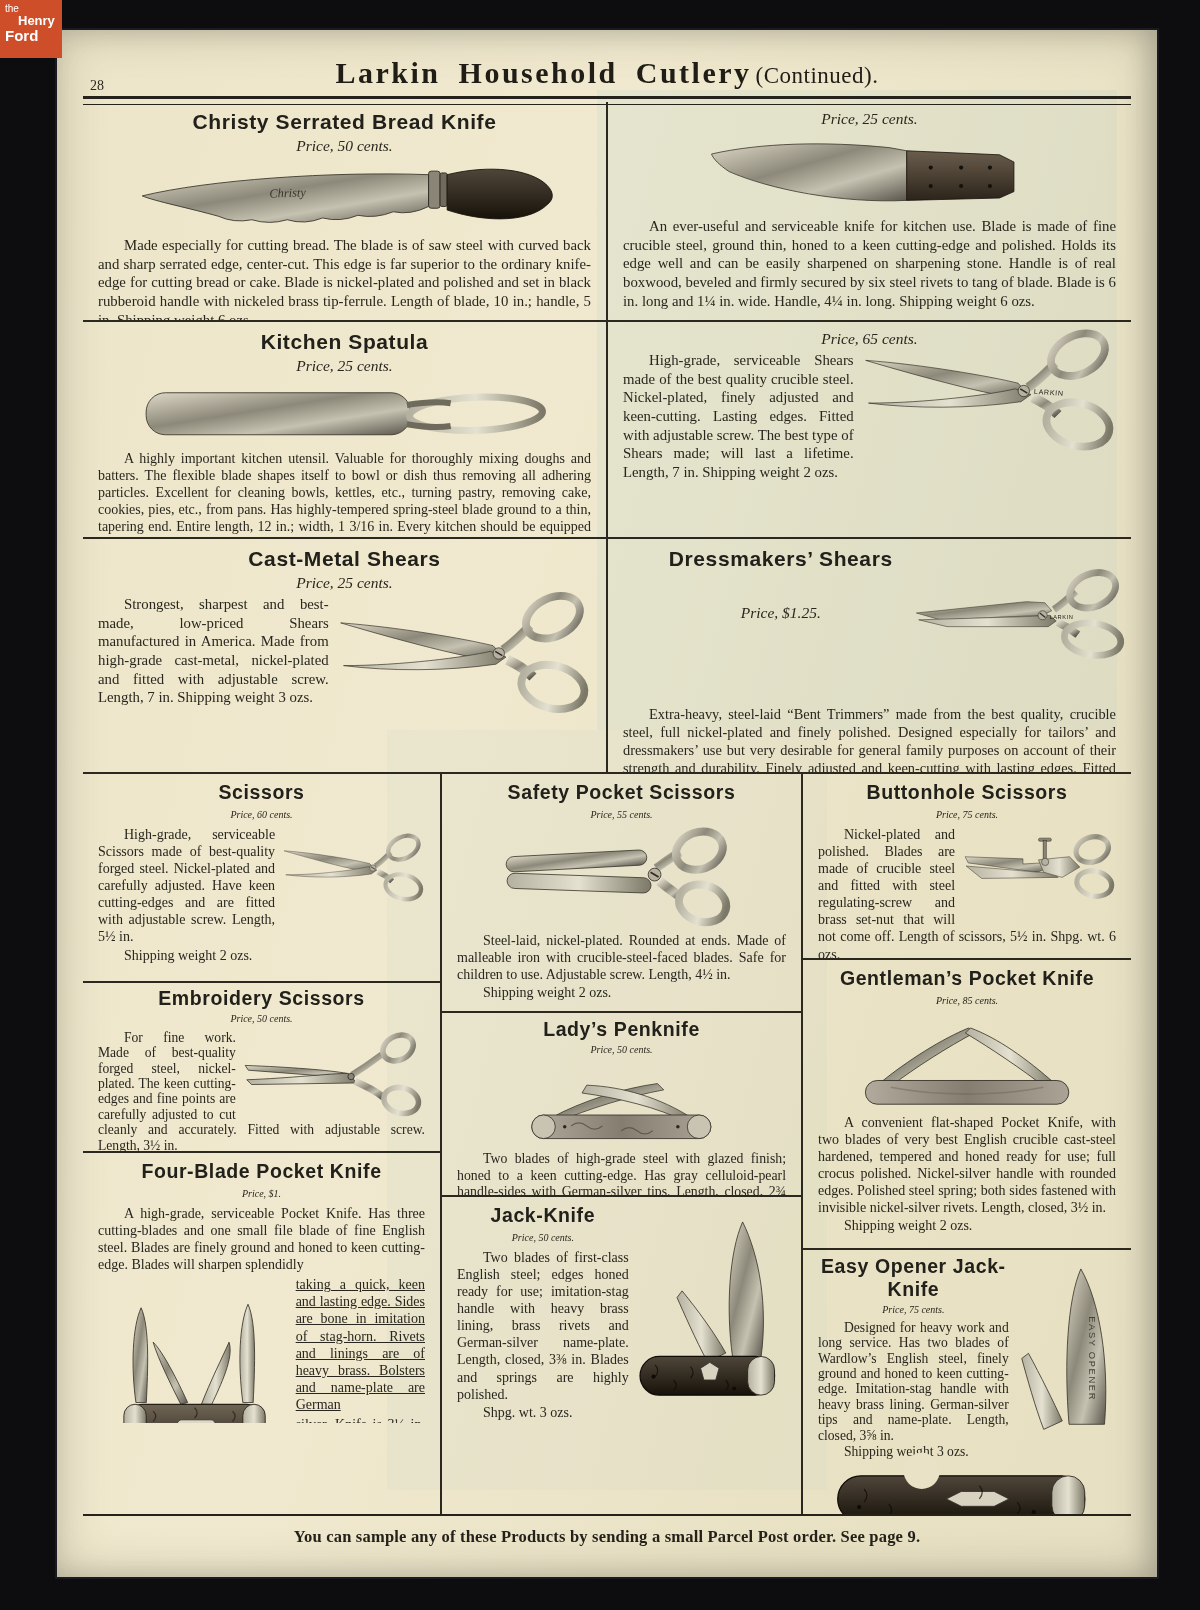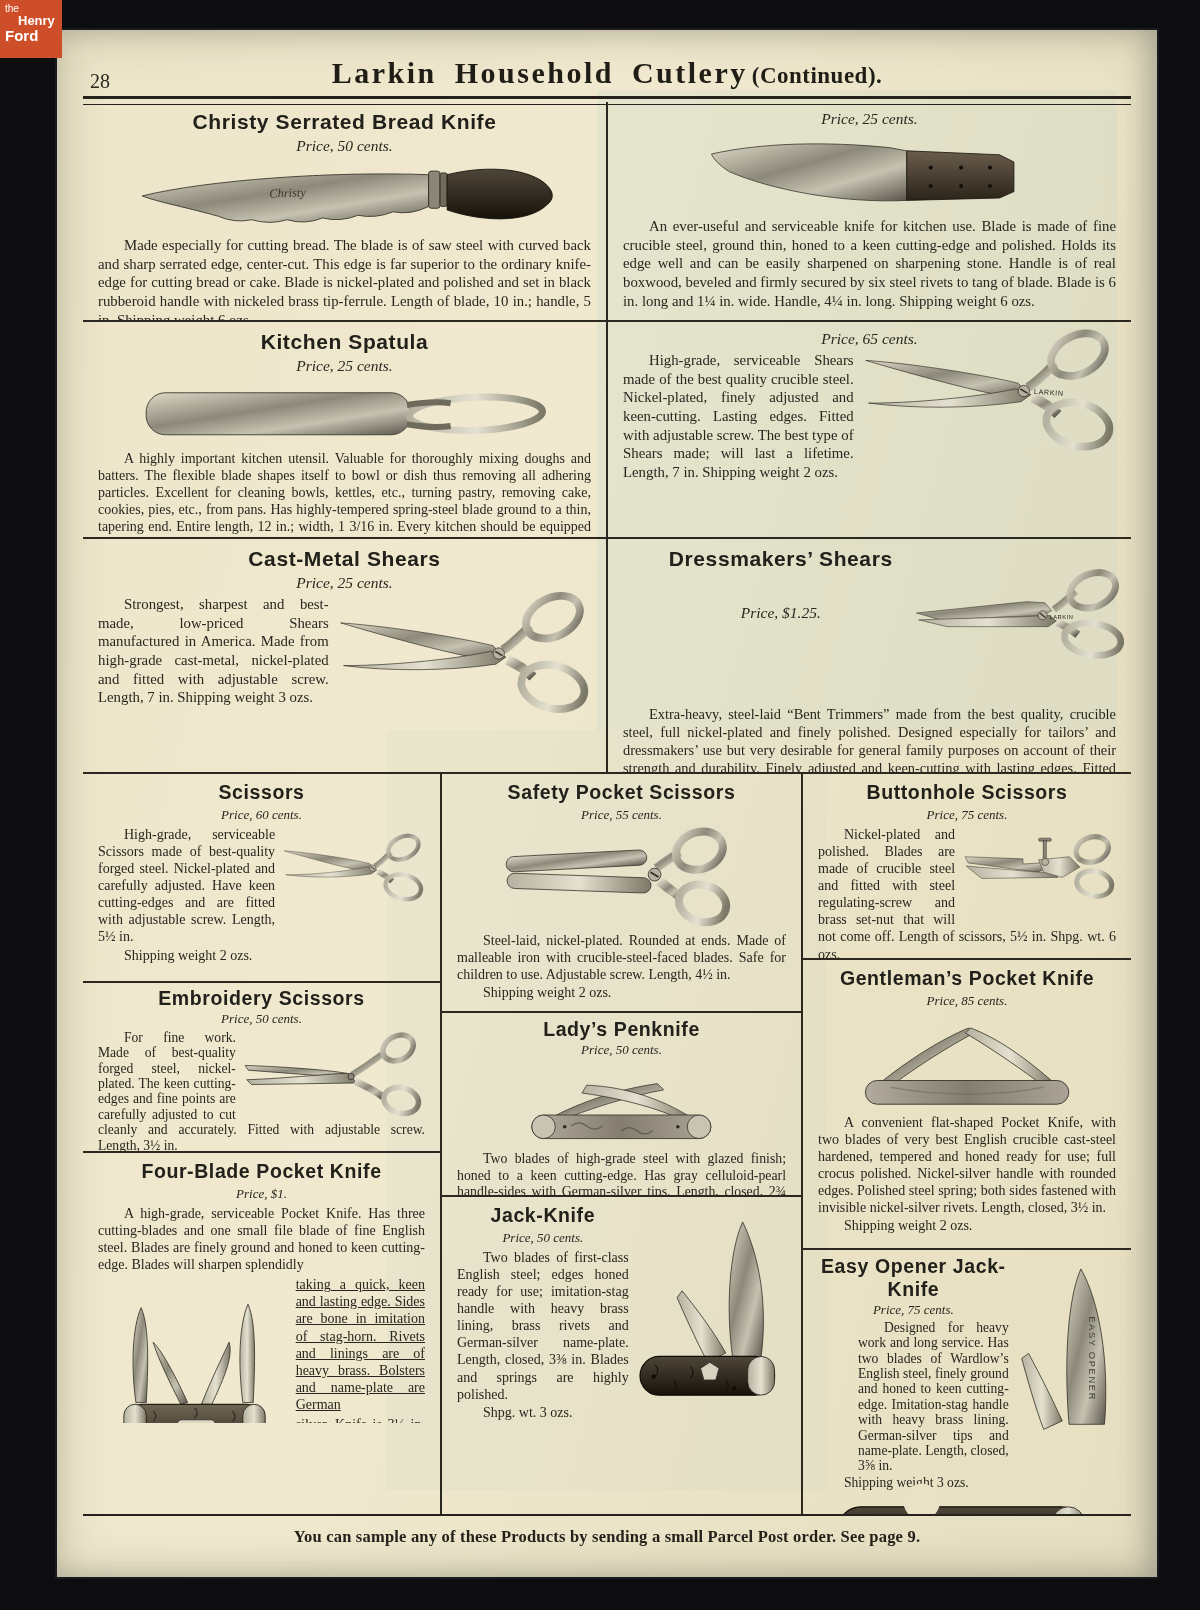--- a/index.html
+++ b/index.html
@@ -9,39 +9,39 @@
          background:linear-gradient(105deg,#ece5c9 0%,#f0e9cf 38%,#e9e2c5 72%,#e6dfc2 100%);
          box-shadow:inset 0 0 46px rgba(70,66,40,.28), inset -10px 0 22px rgba(50,55,75,.18), 0 0 0 2px #1a1a22;}
   .tint{position:absolute;pointer-events:none;}
   
   .logo{position:absolute;left:0;top:0;width:62px;height:58px;background:#cf4e2a;color:#fff;
         font-family:"Liberation Sans",sans-serif;padding:4px 0 0 5px;box-sizing:border-box;z-index:9;}
   .l-the{display:block;font-size:10px;line-height:10px;}
   .l-henry{display:block;font-weight:bold;font-size:13px;line-height:14px;margin-left:13px;}
   .l-ford{display:block;font-weight:bold;font-size:15px;line-height:15px;}
   
-  .pagenum{position:absolute;left:33px;top:40px;font-size:20px;color:#2a281f;}
+  .pagenum{position:absolute;left:33px;top:48px;font-size:14px;color:#2a281f;}
   .masthead{position:absolute;left:0;right:0;top:26px;text-align:center;color:#1f1d16;}
   .masthead .t1{font-weight:bold;font-size:30px;letter-spacing:2.5px;word-spacing:8px;}
-  .masthead .t2{font-weight:bold;font-size:23px;letter-spacing:.5px;text-align:center;}
+  .masthead .t2{font-weight:normal;font-size:23px;letter-spacing:.5px;text-align:center;}
   .rule-double{position:absolute;left:26px;right:26px;top:66px;height:5px;
                border-top:3px solid #24221a;border-bottom:1.5px solid #24221a;}
   
   .content{position:absolute;left:26px;top:72px;width:1048px;color:#28261e;}
   .row{display:grid;grid-template-columns:525px 523px;}
   .r1{height:218px;}.r2{height:215px;}.r3{height:233px;}
   .hrb{border-bottom:2px solid #2a281f;}
   .vr{border-right:2px solid #2a281f;}
   .group{display:grid;grid-template-columns:359px 361px 328px;height:740px;border-bottom:2.5px solid #24221a;}
   .sec{position:relative;overflow:hidden;padding:5px 15px 2px;text-align:center;box-sizing:border-box;}
   .sec h2{font-family:"Liberation Sans",sans-serif;font-weight:bold;font-size:21px;line-height:25px;
           letter-spacing:.6px;color:#21201a;margin:2px 0 0;}
   .g h2{font-size:19.5px;line-height:23px;}
   .price{font-style:italic;font-size:15.5px;line-height:19px;margin:2px 0 2px;}
-  .g .price{font-size:13px;line-height:17px;}
+  .g .price{font-size:10px;line-height:17px;}
   .desc{font-size:14.8px;line-height:1.26;text-align:justify;text-indent:26px;margin:3px 0 0;}
   .g .desc{font-size:14px;line-height:1.22;}
   .desc.tight{line-height:1.13;font-size:13.6px;}
   .noind{text-indent:0;text-decoration:underline;}
   .ship{text-align:left;text-indent:26px;margin-top:1px;}
   .figC{margin:2px auto 0;}
   .figR{float:right;margin-left:6px;}
   .figL{float:left;margin-right:8px;}
   .figAbs{position:absolute;}
   .narrowhead{width:64%;margin-top:32px;}
@@ -356,21 +356,21 @@
           <section class="sec" style="height:264px;padding-top:3px;">
             <div class="figR" style="width:34%;height:190px;margin-top:2px;">
               <svg viewBox="0 0 120 200">
                 <path d="M78,4 C62,40 58,116 64,188 L106,188 C112,114 100,42 78,4 Z" fill="url(#gSteel)" stroke="#3a362c"></path>
                 <text class="vertical-mark" transform="rotate(90 88 60)" x="88" y="60">EASY OPENER</text>
                 <path d="M16,104 C30,130 46,162 56,184 L34,194 C24,168 14,132 8,110 Z" fill="url(#gSteelH)" stroke="#3a362c"></path>
               </svg>
             </div>
             <h2>Easy Opener Jack-Knife</h2>
             <div class="price" style="margin:0;">Price, 75 cents.</div>
-            <p class="desc tight" style="margin-top:2px;margin-left:40px;">Designed for heavy work and long service.  Has two blades of Wardlow’s English steel, finely ground and honed to keen cutting-edge.  Imitation-stag handle with heavy brass lining.  German-silver tips and name-plate.  Length, closed, 3⅝ in.</p>
+            <p class="desc tight" style="margin-top:2px;">Designed for heavy work and long service.  Has two blades of Wardlow’s English steel, finely ground and honed to keen cutting-edge.  Imitation-stag handle with heavy brass lining.  German-silver tips and name-plate.  Length, closed, 3⅝ in.</p>
             <p class="desc ship tight">Shipping weight 3 ozs.</p>
             <div style="width:100%;height:70px;margin-top:2px;">
               <svg viewBox="0 0 330 85">
                 <rect x="8" y="18" width="300" height="56" rx="28" fill="url(#gDark)" stroke="#0f0b06" stroke-width="1.5"></rect>
                 <circle cx="110" cy="12" r="22" fill="#e9e2c6"></circle>
                 <rect x="268" y="18" width="40" height="56" rx="20" fill="url(#gSteelH)" stroke="#241e16"></rect>
                 <path d="M140,46 l18,-9 l40,0 l18,9 l-18,9 l-40,0 Z" fill="#d8d2c0" stroke="#33302a"></path>
                 <path d="M40,34 q7,8 0,16 M70,52 q7,8 0,14 M180,30 q7,8 0,16 M226,50 q7,8 0,14" fill="none" stroke="#0d0903" stroke-width="1.5" opacity=".7"></path>
                 <circle cx="34" cy="56" r="2.6" fill="#0f0b06"></circle>
                   <circle cx="246" cy="62" r="2.6" fill="#0f0b06"></circle>

